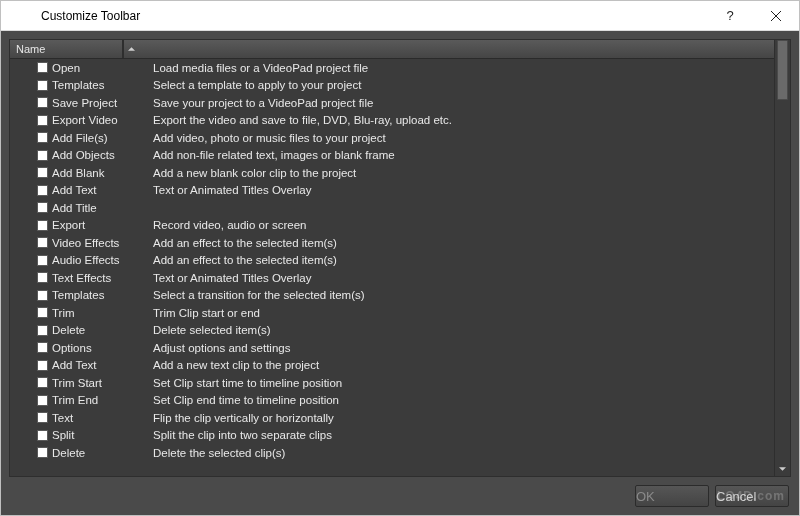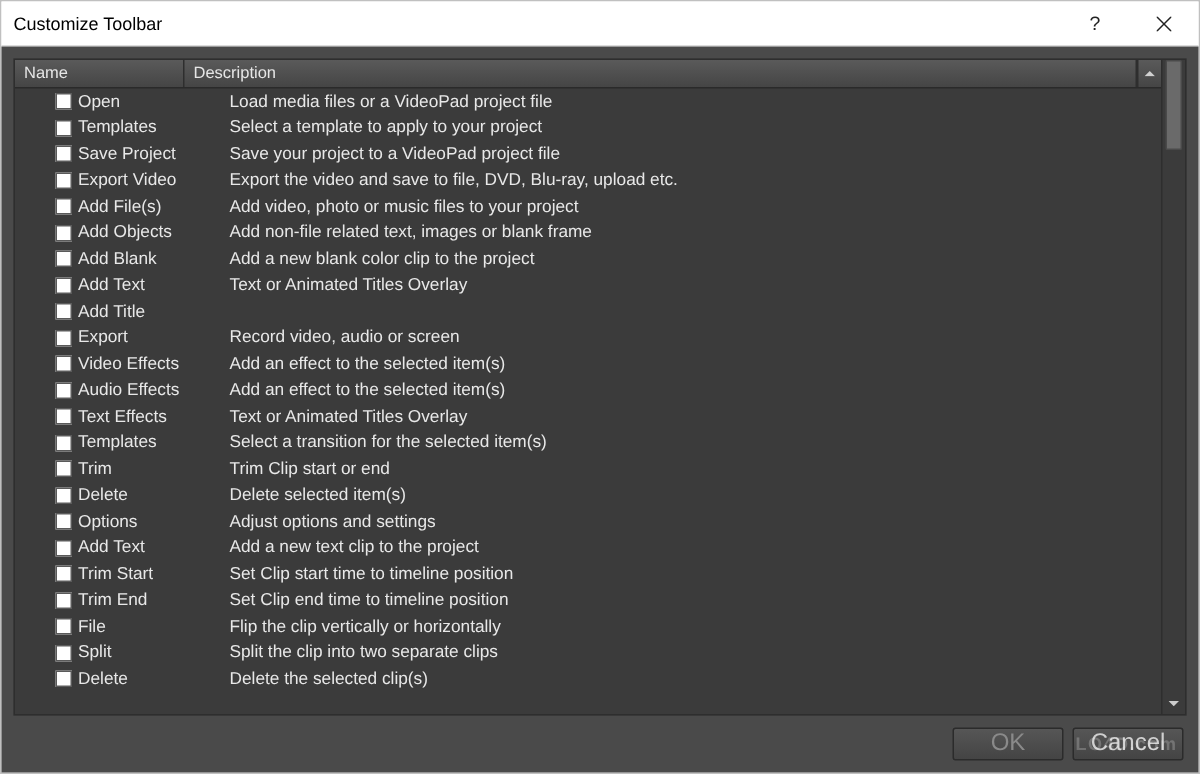--- a/index.html
+++ b/index.html
@@ -13,20 +13,21 @@
     background: #ffffff;
     display: flex; flex-direction: column;
     border: 1px solid #c0c0c0;
   }
   
   .titlebar {
     height: 30px; flex: 0 0 30px;
     background: #ffffff;
     display: flex; align-items: center;
     border-bottom: 1px solid #dcdcdc;
+    padding-left: 32px;
   }
   .titlebar-title {
     font-size: 12px; color: #000;
     padding-left: 8px; flex: 1;
   }
   .titlebar-btn {
     width: 46px; height: 30px;
     display: flex; align-items: center; justify-content: center;
     font-size: 13px; color: #222;
   }
@@ -132,22 +133,22 @@
     height: 32px; flex: 0 0 32px;
     display: flex; align-items: center; justify-content: flex-end;
     gap: 6px; padding-right: 2px; padding-top: 6px;
     position: relative;
   }
   .btn {
     min-width: 74px; height: 22px;
     background: linear-gradient(#565656, #444444);
     border: 1px solid #2b2b2b;
     color: #cfcfcf;
-    font-size: 16px;
-    display: flex; align-items: center; justify-content: center;
+    font-size: 13px;
+    display: flex; align-items: center; justify-content: flex-start;
     border-radius: 2px;
   }
   .btn.ok { color: #8a8a8a; }
 
   
   .watermark {
     position: absolute;
     right: 14px; bottom: 12px;
     font-size: 12px;
     font-weight: 600;
@@ -177,23 +178,20 @@
 
   <div class="body-area">
 
     <div class="list-panel">
       <div class="list-content">
 
         <div class="header-row">
           <div class="header-cell col-name">
             <span>Name</span>
           </div>
-          <div class="header-cell col-desc">
-            <span>Description</span>
-          </div>
           <div class="header-end">
             <svg viewBox="0 0 8 4">
                 <polygon points="0,4 4,0 8,4"></polygon>
               </svg>
           </div>
         </div>
 
         <div class="rows" id="rows">
             <div class="row">
               <div class="cell-name">
@@ -330,21 +328,21 @@
             <div class="row">
               <div class="cell-name">
                 <div class="chk"></div>
                 <span>Trim End</span>
               </div>
               <div class="cell-desc">Set Clip end time to timeline position</div>
             </div>
             <div class="row">
               <div class="cell-name">
                 <div class="chk"></div>
-                <span>File</span>
+                <span>Text</span>
               </div>
               <div class="cell-desc">Flip the clip vertically or horizontally</div>
             </div>
             <div class="row">
               <div class="cell-name">
                 <div class="chk"></div>
                 <span>Split</span>
               </div>
               <div class="cell-desc">Split the clip into two separate clips</div>
             </div>

